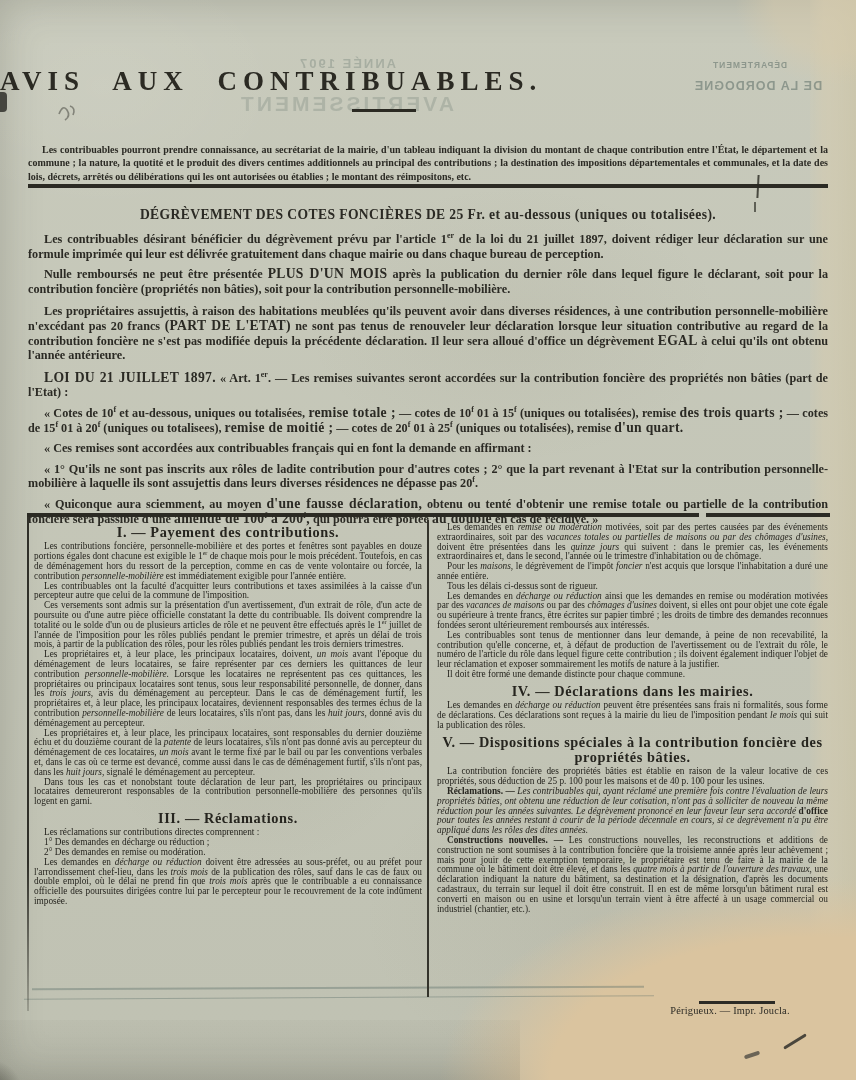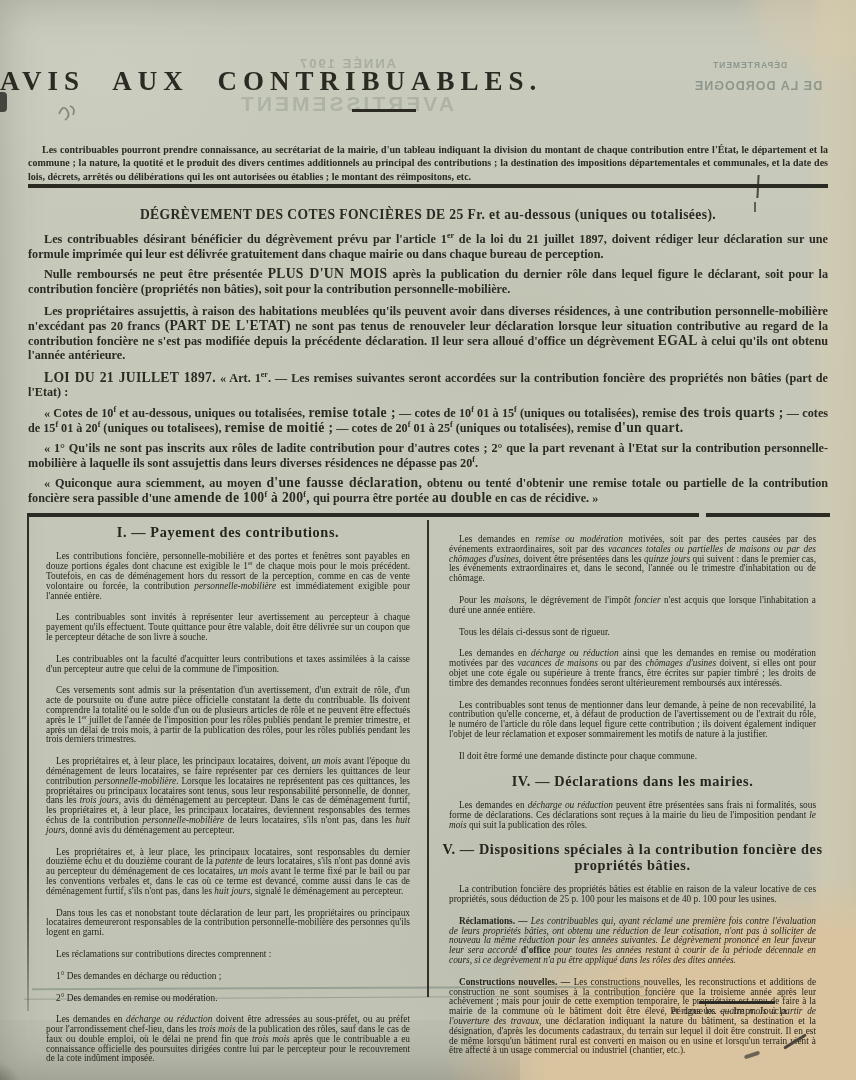--- a/index.html
+++ b/index.html
@@ -54,21 +54,21 @@
   .rule2b{top:513px;left:706px;width:124px;height:4px;background:#2b2a23;}
   .col-left-border{top:517px;left:27px;width:2px;height:494px;
                    background:linear-gradient(180deg,#302f28 70%,rgba(48,47,40,.25));}
   .col-divider{top:520px;left:427px;width:1.5px;height:477px;background:#34332b;}
   .col{top:523px;font-size:9.3px;line-height:9.8px;text-align:justify;color:#26251f;}
   .col.left{left:34px;width:388px;}
   .col.right{left:437px;width:391px;}
   .col h3{margin:2px 0 2px;text-align:center;font-size:14.3px;line-height:15.4px;
           letter-spacing:.6px;font-weight:bold;}
   .col h3.mt{margin-top:4px;}
-  .col p{margin:12px;text-indent:10px;}
+  .col p{margin:0;text-indent:10px;}
   .b{font-weight:bold;}
   .i{font-style:italic;}
   .xl{font-weight:bold;font-size:1.12em;letter-spacing:.3px;}
   .s{vertical-align:super;font-size:.65em;line-height:0;}
   .footer-rule{top:1001px;left:699px;width:76px;height:2.5px;background:#2c2b25;}
   .imprint{top:1005px;left:652px;width:156px;text-align:center;font-size:10.4px;
            font-weight:normal;letter-spacing:.2px;color:#2b2a24;}
   
   .mark{position:absolute;z-index:3;}
   .m-rule-cross{top:175px;left:757px;width:2px;height:23px;background:rgba(40,40,33,.8);transform:rotate(3deg);}
@@ -101,38 +101,39 @@
   <p class="print intro">Les contribuables pourront prendre connaissance, au secrétariat de la mairie, d'un tableau indiquant la division du montant de chaque contribution entre l'État, le département et la commune ; la nature, la quotité et le produit des divers centimes additionnels au principal des contributions ; la destination des impositions départementales et communales, et la date des lois, décrets, arrêtés ou délibérations qui les ont autorisées ou établies ; le montant des réimpositons, etc.</p>
   <div class="print rule1"></div>
 
   <div class="print degrev">
     <h2>DÉGRÈVEMENT DES COTES FONCIÈRES DE 25 Fr. et au-dessous (uniques ou totalisées).</h2>
     <p><span>Les contribuables désirant bénéficier du dégrèvement prévu par l'article 1</span><span class="s">er</span><span> de la loi du 21 juillet 1897, doivent rédiger leur déclaration sur une formule imprimée qui leur est délivrée gratuitement dans chaque mairie ou dans chaque bureau de perception.</span></p>
     <p class="gap"><span>Nulle remboursés ne peut être présentée </span><span class="xl">PLUS D'UN MOIS</span><span> après la publication du dernier rôle dans lequel figure le déclarant, soit pour la contribution foncière (propriétés non bâties), soit pour la contribution personnelle-mobilière.</span></p>
     <p class="gap"><span>Les propriétaires assujettis, à raison des habitations meublées qu'ils peuvent avoir dans diverses résidences, à une contribution personnelle-mobilière n'excédant pas 20 francs </span><span class="xl">(PART DE L'ETAT)</span><span> ne sont pas tenus de renouveler leur déclaration lorsque leur situation contributive au regard de la contribution foncière ne s'est pas modifiée depuis la précédente déclaration. Il leur sera alloué d'office un dégrèvement </span><span class="xl">EGAL</span><span> à celui qu'ils ont obtenu l'année antérieure.</span></p>
     <p><span class="xl">LOI DU 21 JUILLET 1897.</span><span> « Art. 1</span><span class="s">er</span><span>. — Les remises suivantes seront accordées sur la contribution foncière des propriétés non bâties (part de l'Etat) :</span></p>
     <p><span>« Cotes de 10</span><span class="s">f</span><span> et au-dessous, uniques ou totalisées, </span><span class="xl">remise totale ;</span><span> — cotes de 10</span><span class="s">f</span><span> 01 à 15</span><span class="s">f</span><span> (uniques ou totalisées), remise </span><span class="xl">des trois quarts ;</span><span> — cotes de 15</span><span class="s">f</span><span> 01 à 20</span><span class="s">f</span><span> (uniques ou totalisees), </span><span class="xl">remise de moitié ;</span><span> — cotes de 20</span><span class="s">f</span><span> 01 à 25</span><span class="s">f</span><span> (uniques ou totalisées), remise </span><span class="xl">d'un quart.</span></p>
+    <p>« Ces remises sont accordées aux contribuables français qui en font la demande en affirmant :</p>
     <p><span>« 1° Qu'ils ne sont pas inscrits aux rôles de ladite contribution pour d'autres cotes ; 2° que la part revenant à l'Etat sur la contribution personnelle-mobilière à laquelle ils sont assujettis dans leurs diverses résidences ne dépasse pas 20</span><span class="s">f</span><span>.</span></p>
     <p><span>« Quiconque aura sciemment, au moyen </span><span class="xl">d'une fausse déclaration,</span><span> obtenu ou tenté d'obtenir une remise totale ou partielle de la contribution foncière sera passible d'une </span><span class="xl">amende de 100</span><span class="xl s">f</span><span class="xl"> à 200</span><span class="xl s">f</span><span class="xl">,</span><span> qui pourra être portée </span><span class="xl">au double</span><span> en cas de récidive. »</span></p>
   </div>
 
   <div class="print rule2a"></div>
   <div class="print rule2b"></div>
   <div class="print col-left-border"></div>
   <div class="print col-divider"></div>
 
   <div class="print col left">
     <h3>I. — Payement des contributions.</h3>
     <p><span>Les contributions foncière, personnelle-mobilière et des portes et fenêtres sont payables en douze portions égales dont chacune est exigible le 1</span><span class="s">er</span><span> de chaque mois pour le mois précédent. Toutefois, en cas de déménagement hors du ressort de la perception, comme en cas de vente volontaire ou forcée, la contribution </span><span class="i">personnelle-mobilière</span><span> est immédiatement exigible pour l'année entière.</span></p>
-    <p>Les contribuables sont invités à représenter leur avertissement au percepteur à chaque payement qu'ils effectuent. Toute quittance pour être valable, doit être délivrée sur un coupon que le percepteur détache de son livre à souche.</p>
     <p>Les contribuables ont la faculté d'acquitter leurs contributions et taxes assimilées à la caisse d'un percepteur autre que celui de la commune de l'imposition.</p>
     <p><span>Ces versements sont admis sur la présentation d'un avertissement, d'un extrait de rôle, d'un acte de poursuite ou d'une autre pièce officielle constatant la dette du contribuable. Ils doivent comprendre la totalité ou le solde d'un ou de plusieurs articles de rôle et ne peuvent être effectués après le 1</span><span class="s">er</span><span> juillet de l'année de l'imposition pour les rôles publiés pendant le premier trimestre, et après un délai de trois mois, à partir de la publication des rôles, pour les rôles publiés pendant les trois derniers trimestres.</span></p>
     <p><span>Les propriétaires et, à leur place, les principaux locataires, doivent, </span><span class="i">un mois</span><span> avant l'époque du déménagement de leurs locataires, se faire représenter par ces derniers les quittances de leur contribution </span><span class="i">personnelle-mobilière</span><span>. Lorsque les locataires ne représentent pas ces quittances, les propriétaires ou principaux locataires sont tenus, sous leur responsabilité personnelle, de donner, dans les </span><span class="i">trois jours</span><span>, avis du déménagement au percepteur. Dans le cas de déménagement furtif, les propriétaires et, à leur place, les principaux locataires, deviennent responsables des termes échus de la contribution </span><span class="i">personnelle-mobilière</span><span> de leurs locataires, s'ils n'ont pas, dans les </span><span class="i">huit jours</span><span>, donné avis du déménagement au percepteur.</span></p>
     <p><span>Les propriétaires et, à leur place, les principaux locataires, sont responsables du dernier douzième échu et du douzième courant de la </span><span class="i">patente</span><span> de leurs locataires, s'ils n'ont pas donné avis au percepteur du déménagement de ces locataires, </span><span class="i">un mois</span><span> avant le terme fixé par le bail ou par les conventions verbales et, dans le cas où ce terme est devancé, comme aussi dans le cas de déménagement furtif, s'ils n'ont pas, dans les </span><span class="i">huit jours</span><span>, signalé le déménagement au percepteur.</span></p>
     <p>Dans tous les cas et nonobstant toute déclaration de leur part, les propriétaires ou principaux locataires demeureront responsables de la contribution personnelle-mobilière des personnes qu'ils logent en garni.</p>
+    <h3 class="mt">III. — Réclamations.</h3>
     <p>Les réclamations sur contributions directes comprennent :</p>
     <p>1° Des demandes en décharge ou réduction ;</p>
     <p>2° Des demandes en remise ou modération.</p>
     <p><span>Les demandes en </span><span class="i">décharge ou réduction</span><span> doivent être adressées au sous-préfet, ou au préfet pour l'arrondissement chef-lieu, dans les </span><span class="i">trois mois</span><span> de la publication des rôles, sauf dans le cas de faux ou double emploi, où le délai ne prend fin que </span><span class="i">trois mois</span><span> après que le contribuable a eu connaissance officielle des poursuites dirigées contre lui par le percepteur pour le recouvrement de la cote indûment imposée.</span></p>
   </div>
 
   <div class="print col right">
     <p><span>Les demandes en </span><span class="i">remise ou modération</span><span> motivées, soit par des pertes causées par des événements extraordinaires, soit par des </span><span class="i">vacances totales ou partielles de maisons ou par des chômages d'usines</span><span>, doivent être présentées dans les </span><span class="i">quinze jours</span><span> qui suivent : dans le premier cas, les événements extraordinaires et, dans le second, l'année ou le trimestre d'inhabitation ou de chômage.</span></p>
     <p><span>Pour les </span><span class="i">maisons</span><span>, le dégrèvement de l'impôt </span><span class="i">foncier</span><span> n'est acquis que lorsque l'inhabitation a duré une année entière.</span></p>
     <p>Tous les délais ci-dessus sont de rigueur.</p>

